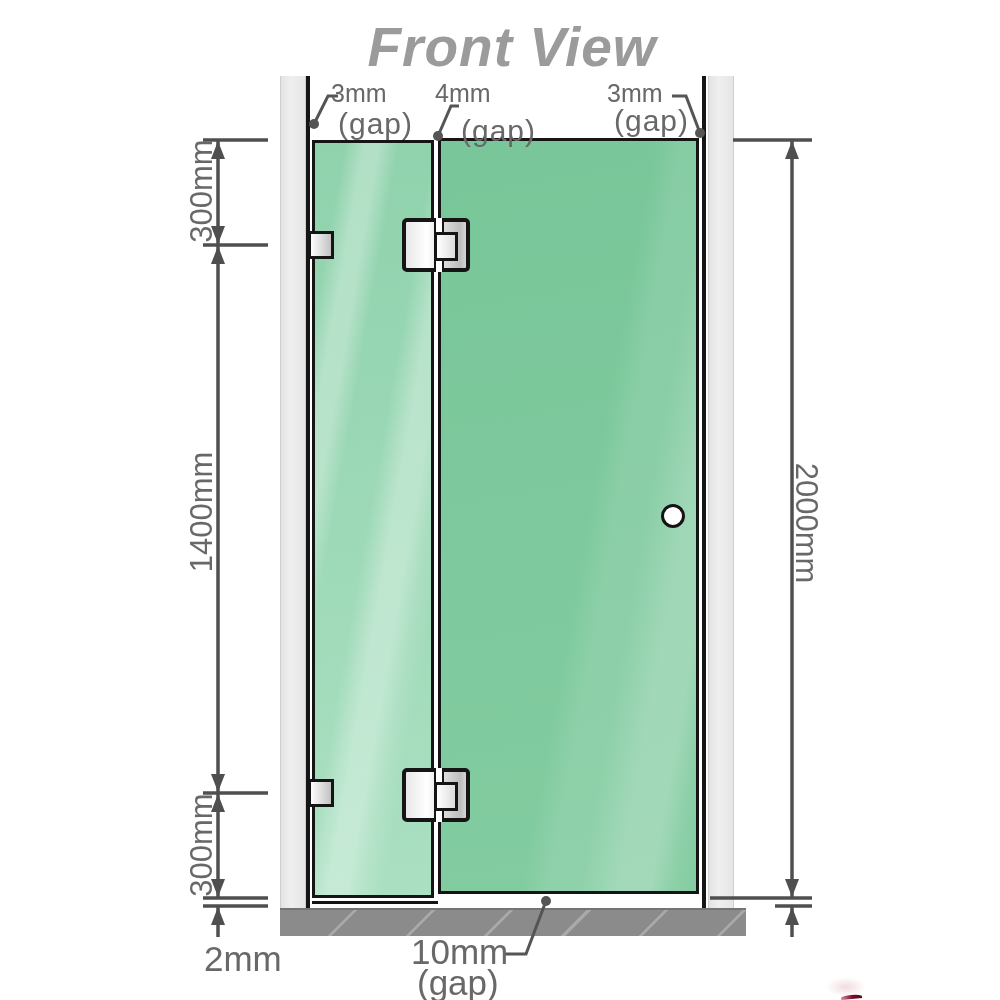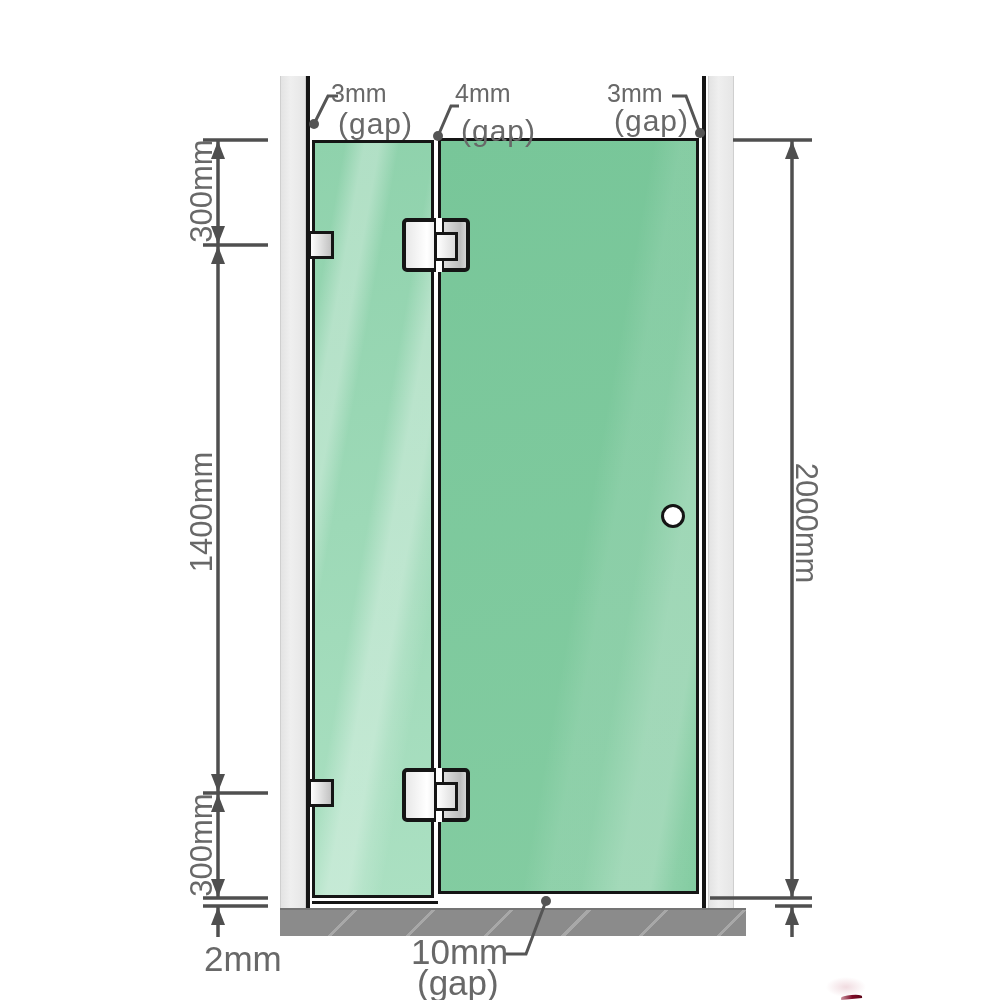--- a/index.html
+++ b/index.html
@@ -95,20 +95,21 @@
   .logo-haze{
     position:absolute;left:826px;top:977px;width:40px;height:20px;
     background:radial-gradient(closest-side,rgba(223,176,186,.45),rgba(223,176,186,0));
   }
 </style>
 </head>
 <body>
 
 <div class="canvas">
 
+  <div class="title">Front View</div>
 
   <div class="wall-post" style="left:280px;"></div>
   <div class="wall-post" style="left:708px;"></div>
   <div class="wall-line" style="left:306px;"></div>
   <div class="wall-line" style="left:702px;"></div>
 
   <div class="panel panel-fixed"></div>
   <div class="panel panel-door"></div>
   <div class="seal"></div>
 
@@ -169,21 +170,21 @@
       <circle cx="314" cy="124" r="5"></circle>
       <circle cx="438" cy="136" r="5"></circle>
       <circle cx="700" cy="133" r="5"></circle>
       <circle cx="546" cy="901" r="5"></circle>
     </g>
   </svg>
 
   <div class="lbl gap-val" style="left:331px;top:81px;">3mm</div>
   <div class="lbl gap-suf" style="left:338px;top:109px;">(gap)</div>
 
-  <div class="lbl gap-val" style="left:455px;top:81px;">4mm</div>
+  <div class="lbl gap-val" style="left:435px;top:81px;">4mm</div>
   <div class="lbl gap-suf" style="left:461px;top:116px;">(gap)</div>
 
   <div class="lbl gap-val" style="left:607px;top:81px;">3mm</div>
   <div class="lbl gap-suf" style="left:614px;top:106px;">(gap)</div>
 
   <div class="vlabel" style="left:201px;top:191px;">300mm</div>
   <div class="vlabel" style="left:201px;top:512px;">1400mm</div>
   <div class="vlabel" style="left:201px;top:845px;">300mm</div>
   <div class="vlabel cw" style="left:806px;top:523px;">2000mm</div>
 

